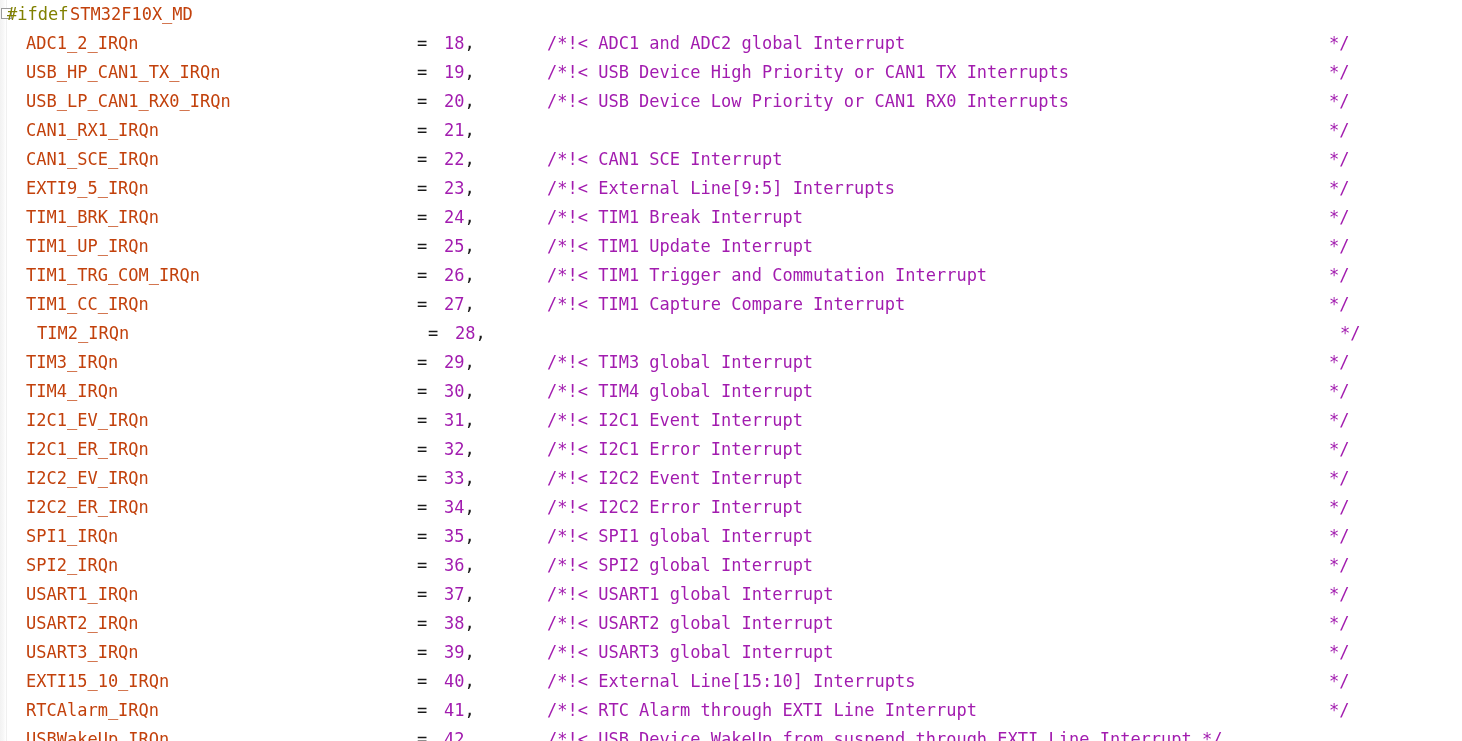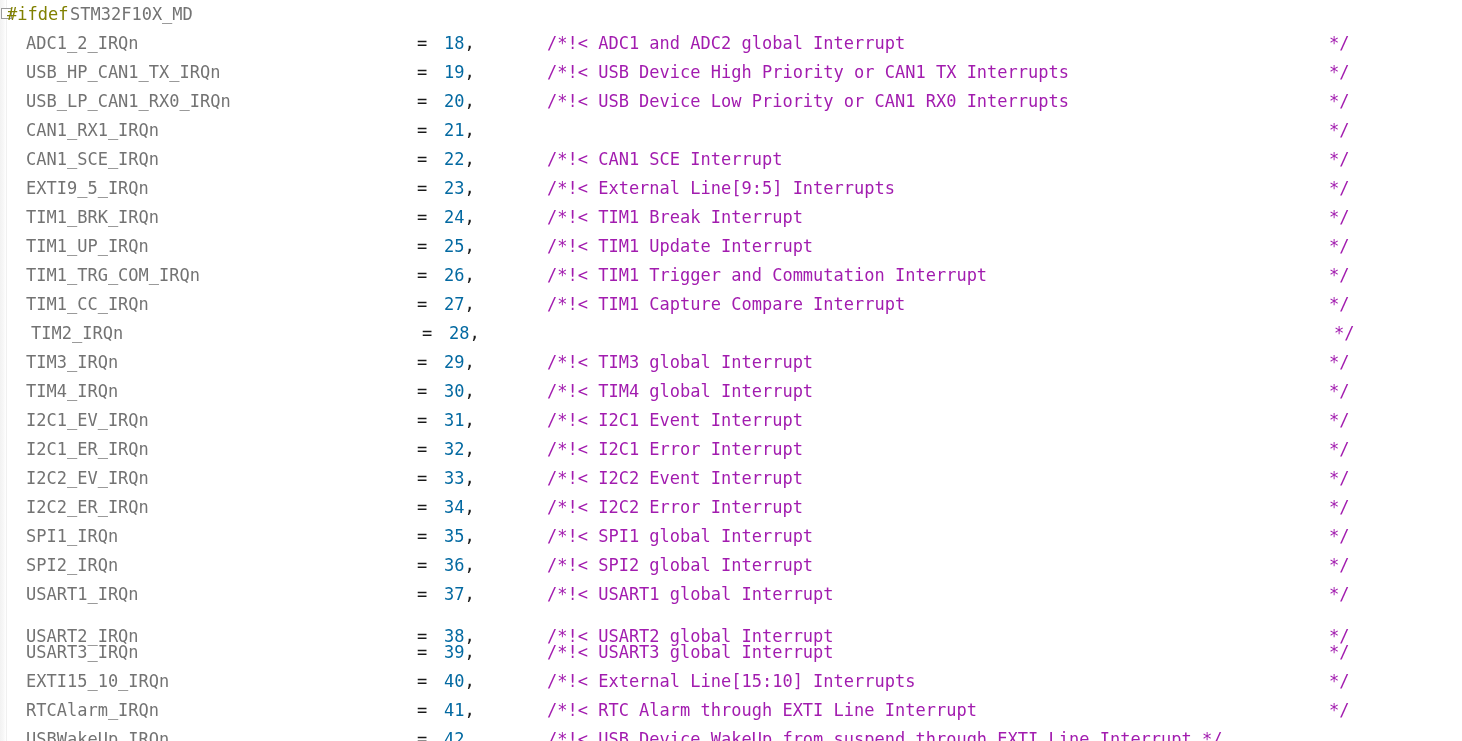--- a/index.html
+++ b/index.html
@@ -55,23 +55,23 @@
   .col-fold   { position:absolute; left: 1px;   top: 0; }
   .col-name   { position:absolute; left: 26px;  top: 0; }
   .col-eq     { position:absolute; left: 417px; top: 0; }
   .col-num    { position:absolute; left: 444px; top: 0; }
   .col-cmt    { position:absolute; left: 547px; top: 0; }
   .col-end    { position:absolute; left: 1329px;top: 0; }
   .col-pp     { position:absolute; left: 7px;   top: 0; }
 
   
   .tok-pp      { color: #808000; }
-  .tok-ident   { color: #737373; }
+  .tok-ident   { color: #c2410c; }
   .tok-punct   { color: #1a1a1a; }
-  .tok-num     { color: #0369a1; }
+  .tok-num     { color: #a21caf; }
   .tok-comment { color: #a21caf; }
 
   
   .fold-box {
     display: inline-block;
     width: 9px;
     height: 9px;
     border: 1px solid #9a9a9a;
     background: #fdfdfd;
     vertical-align: middle;
@@ -98,31 +98,31 @@
         <div class="code-line" style="position: absolute; left: 0px; width: 1462px; top: 29px;"><span class="col-name tok-ident">ADC1_2_IRQn</span><span class="col-eq tok-punct">=</span><span class="col-num"><span class="tok-num">18</span><span class="tok-punct">,</span></span><span class="col-cmt tok-comment">/*!&lt; ADC1 and ADC2 global Interrupt</span><span class="col-end tok-comment">*/</span></div>
         <div class="code-line" style="position: absolute; left: 0px; width: 1462px; top: 58px;"><span class="col-name tok-ident">USB_HP_CAN1_TX_IRQn</span><span class="col-eq tok-punct">=</span><span class="col-num"><span class="tok-num">19</span><span class="tok-punct">,</span></span><span class="col-cmt tok-comment">/*!&lt; USB Device High Priority or CAN1 TX Interrupts</span><span class="col-end tok-comment">*/</span></div>
         <div class="code-line" style="position: absolute; left: 0px; width: 1462px; top: 87px;"><span class="col-name tok-ident">USB_LP_CAN1_RX0_IRQn</span><span class="col-eq tok-punct">=</span><span class="col-num"><span class="tok-num">20</span><span class="tok-punct">,</span></span><span class="col-cmt tok-comment">/*!&lt; USB Device Low Priority or CAN1 RX0 Interrupts</span><span class="col-end tok-comment">*/</span></div>
         <div class="code-line" style="position: absolute; left: 0px; width: 1462px; top: 116px;"><span class="col-name tok-ident">CAN1_RX1_IRQn</span><span class="col-eq tok-punct">=</span><span class="col-num"><span class="tok-num">21</span><span class="tok-punct">,</span></span><span class="col-end tok-comment">*/</span></div>
         <div class="code-line" style="position: absolute; left: 0px; width: 1462px; top: 145px;"><span class="col-name tok-ident">CAN1_SCE_IRQn</span><span class="col-eq tok-punct">=</span><span class="col-num"><span class="tok-num">22</span><span class="tok-punct">,</span></span><span class="col-cmt tok-comment">/*!&lt; CAN1 SCE Interrupt</span><span class="col-end tok-comment">*/</span></div>
         <div class="code-line" style="position: absolute; left: 0px; width: 1462px; top: 174px;"><span class="col-name tok-ident">EXTI9_5_IRQn</span><span class="col-eq tok-punct">=</span><span class="col-num"><span class="tok-num">23</span><span class="tok-punct">,</span></span><span class="col-cmt tok-comment">/*!&lt; External Line[9:5] Interrupts</span><span class="col-end tok-comment">*/</span></div>
         <div class="code-line" style="position: absolute; left: 0px; width: 1462px; top: 203px;"><span class="col-name tok-ident">TIM1_BRK_IRQn</span><span class="col-eq tok-punct">=</span><span class="col-num"><span class="tok-num">24</span><span class="tok-punct">,</span></span><span class="col-cmt tok-comment">/*!&lt; TIM1 Break Interrupt</span><span class="col-end tok-comment">*/</span></div>
         <div class="code-line" style="position: absolute; left: 0px; width: 1462px; top: 232px;"><span class="col-name tok-ident">TIM1_UP_IRQn</span><span class="col-eq tok-punct">=</span><span class="col-num"><span class="tok-num">25</span><span class="tok-punct">,</span></span><span class="col-cmt tok-comment">/*!&lt; TIM1 Update Interrupt</span><span class="col-end tok-comment">*/</span></div>
         <div class="code-line" style="position: absolute; left: 0px; width: 1462px; top: 261px;"><span class="col-name tok-ident">TIM1_TRG_COM_IRQn</span><span class="col-eq tok-punct">=</span><span class="col-num"><span class="tok-num">26</span><span class="tok-punct">,</span></span><span class="col-cmt tok-comment">/*!&lt; TIM1 Trigger and Commutation Interrupt</span><span class="col-end tok-comment">*/</span></div>
         <div class="code-line" style="position: absolute; left: 0px; width: 1462px; top: 290px;"><span class="col-name tok-ident">TIM1_CC_IRQn</span><span class="col-eq tok-punct">=</span><span class="col-num"><span class="tok-num">27</span><span class="tok-punct">,</span></span><span class="col-cmt tok-comment">/*!&lt; TIM1 Capture Compare Interrupt</span><span class="col-end tok-comment">*/</span></div>
-        <div class="code-line" style="position: absolute; left: 5px; width: 1294px; top: 319px;"><span class="col-name tok-ident">TIM2_IRQn</span><span class="col-eq tok-punct">=</span><span class="col-num"><span class="tok-num">28</span><span class="tok-punct">,</span></span><span class="col-end tok-comment">*/</span></div>
+        <div class="code-line" style="position: absolute; left: 11px; width: 1294px; top: 319px;"><span class="col-name tok-ident">TIM2_IRQn</span><span class="col-eq tok-punct">=</span><span class="col-num"><span class="tok-num">28</span><span class="tok-punct">,</span></span><span class="col-end tok-comment">*/</span></div>
         <div class="code-line" style="position: absolute; left: 0px; width: 1462px; top: 348px; padding-left: 40px;"><span class="col-name tok-ident">TIM3_IRQn</span><span class="col-eq tok-punct">=</span><span class="col-num"><span class="tok-num">29</span><span class="tok-punct">,</span></span><span class="col-cmt tok-comment">/*!&lt; TIM3 global Interrupt</span><span class="col-end tok-comment">*/</span></div>
         <div class="code-line" style="position: absolute; left: 0px; width: 1462px; top: 377px;"><span class="col-name tok-ident">TIM4_IRQn</span><span class="col-eq tok-punct">=</span><span class="col-num"><span class="tok-num">30</span><span class="tok-punct">,</span></span><span class="col-cmt tok-comment">/*!&lt; TIM4 global Interrupt</span><span class="col-end tok-comment">*/</span></div>
         <div class="code-line" style="position: absolute; left: 0px; width: 1462px; top: 406px;"><span class="col-name tok-ident">I2C1_EV_IRQn</span><span class="col-eq tok-punct">=</span><span class="col-num"><span class="tok-num">31</span><span class="tok-punct">,</span></span><span class="col-cmt tok-comment">/*!&lt; I2C1 Event Interrupt</span><span class="col-end tok-comment">*/</span></div>
         <div class="code-line" style="position: absolute; left: 0px; width: 1462px; top: 435px;"><span class="col-name tok-ident">I2C1_ER_IRQn</span><span class="col-eq tok-punct">=</span><span class="col-num"><span class="tok-num">32</span><span class="tok-punct">,</span></span><span class="col-cmt tok-comment">/*!&lt; I2C1 Error Interrupt</span><span class="col-end tok-comment">*/</span></div>
         <div class="code-line" style="position: absolute; left: 0px; width: 1200px; top: 464px;"><span class="col-name tok-ident">I2C2_EV_IRQn</span><span class="col-eq tok-punct">=</span><span class="col-num"><span class="tok-num">33</span><span class="tok-punct">,</span></span><span class="col-cmt tok-comment">/*!&lt; I2C2 Event Interrupt</span><span class="col-end tok-comment">*/</span></div>
         <div class="code-line" style="position: absolute; left: 0px; width: 1462px; top: 493px;"><span class="col-name tok-ident">I2C2_ER_IRQn</span><span class="col-eq tok-punct">=</span><span class="col-num"><span class="tok-num">34</span><span class="tok-punct">,</span></span><span class="col-cmt tok-comment">/*!&lt; I2C2 Error Interrupt</span><span class="col-end tok-comment">*/</span></div>
         <div class="code-line" style="position: absolute; left: 0px; width: 1462px; top: 522px;"><span class="col-name tok-ident">SPI1_IRQn</span><span class="col-eq tok-punct">=</span><span class="col-num"><span class="tok-num">35</span><span class="tok-punct">,</span></span><span class="col-cmt tok-comment">/*!&lt; SPI1 global Interrupt</span><span class="col-end tok-comment">*/</span></div>
         <div class="code-line" style="position: absolute; left: 0px; width: 1462px; top: 551px;"><span class="col-name tok-ident">SPI2_IRQn</span><span class="col-eq tok-punct">=</span><span class="col-num"><span class="tok-num">36</span><span class="tok-punct">,</span></span><span class="col-cmt tok-comment">/*!&lt; SPI2 global Interrupt</span><span class="col-end tok-comment">*/</span></div>
         <div class="code-line" style="position: absolute; left: 0px; width: 1462px; top: 580px;"><span class="col-name tok-ident">USART1_IRQn</span><span class="col-eq tok-punct">=</span><span class="col-num"><span class="tok-num">37</span><span class="tok-punct">,</span></span><span class="col-cmt tok-comment">/*!&lt; USART1 global Interrupt</span><span class="col-end tok-comment">*/</span></div>
-        <div class="code-line" style="position: absolute; left: 0px; width: 1216px; top: 622px;"><span class="col-name tok-ident">USART2_IRQn</span><span class="col-eq tok-punct">=</span><span class="col-num"><span class="tok-num">38</span><span class="tok-punct">,</span></span><span class="col-cmt tok-comment">/*!&lt; USART2 global Interrupt</span><span class="col-end tok-comment">*/</span></div>
+        <div class="code-line" style="position: absolute; left: 0px; width: 1216px; top: 609px;"><span class="col-name tok-ident">USART2_IRQn</span><span class="col-eq tok-punct">=</span><span class="col-num"><span class="tok-num">38</span><span class="tok-punct">,</span></span><span class="col-cmt tok-comment">/*!&lt; USART2 global Interrupt</span><span class="col-end tok-comment">*/</span></div>
         <div class="code-line" style="position: absolute; left: 0px; width: 1462px; top: 638px; padding-left: 8px;"><span class="col-name tok-ident">USART3_IRQn</span><span class="col-eq tok-punct">=</span><span class="col-num"><span class="tok-num">39</span><span class="tok-punct">,</span></span><span class="col-cmt tok-comment">/*!&lt; USART3 global Interrupt</span><span class="col-end tok-comment">*/</span></div>
         <div class="code-line" style="position: absolute; left: 0px; width: 1462px; top: 667px;"><span class="col-name tok-ident">EXTI15_10_IRQn</span><span class="col-eq tok-punct">=</span><span class="col-num"><span class="tok-num">40</span><span class="tok-punct">,</span></span><span class="col-cmt tok-comment">/*!&lt; External Line[15:10] Interrupts</span><span class="col-end tok-comment">*/</span></div>
         <div class="code-line" style="position: absolute; left: 0px; width: 1462px; top: 696px;"><span class="col-name tok-ident">RTCAlarm_IRQn</span><span class="col-eq tok-punct">=</span><span class="col-num"><span class="tok-num">41</span><span class="tok-punct">,</span></span><span class="col-cmt tok-comment">/*!&lt; RTC Alarm through EXTI Line Interrupt</span><span class="col-end tok-comment">*/</span></div>
         <div class="code-line" style="position: absolute; left: 0px; width: 1462px; top: 725px;"><span class="col-name tok-ident">USBWakeUp_IRQn</span><span class="col-eq tok-punct">=</span><span class="col-num"><span class="tok-num">42</span></span><span class="col-cmt tok-comment">/*!&lt; USB Device WakeUp from suspend through EXTI Line Interrupt */</span></div>
       </div>
 
   </div>
 </div>
 
 </body></html>

